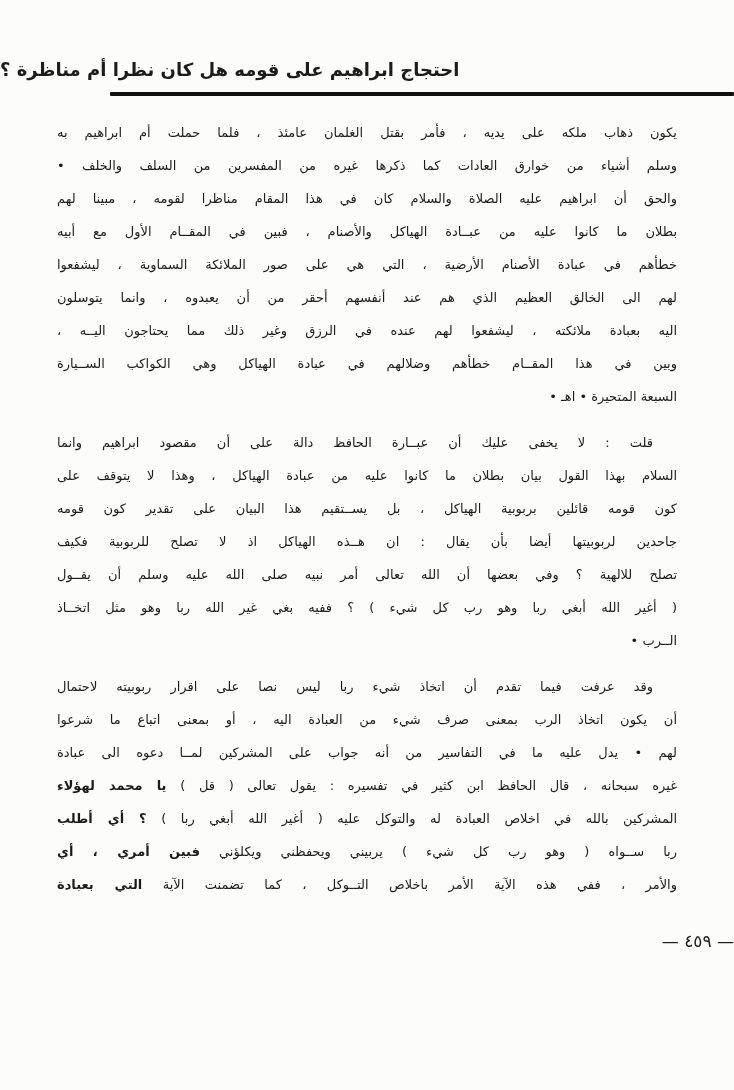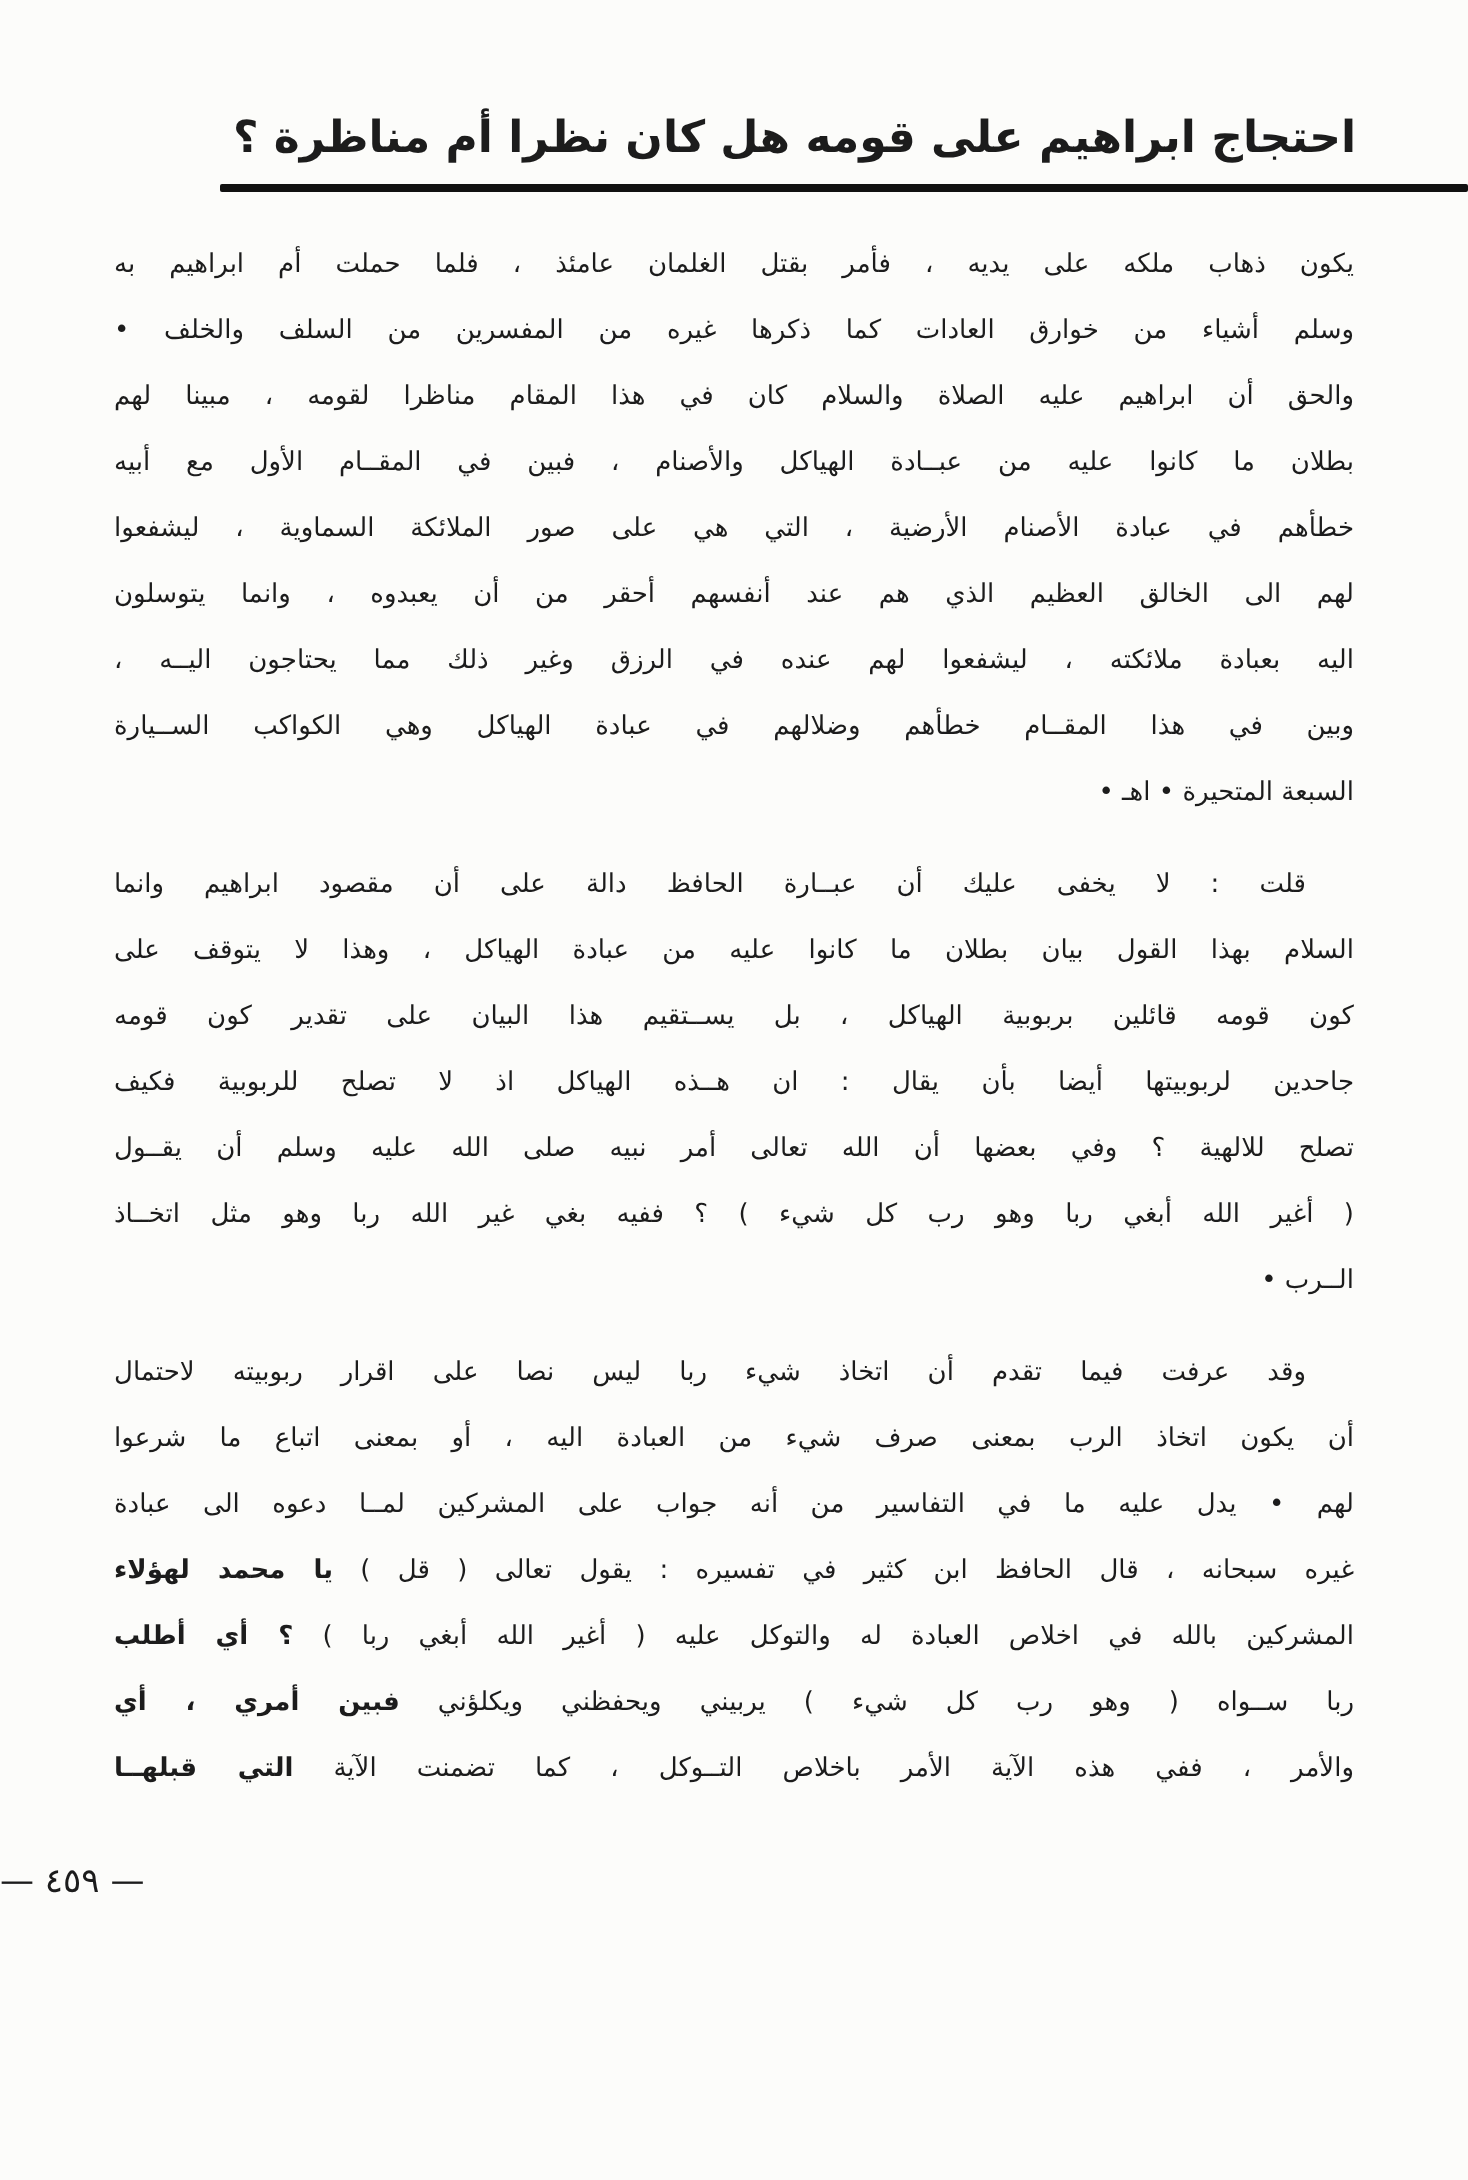--- a/index.html
+++ b/index.html
@@ -18,22 +18,22 @@
   .page{
     width:734px;height:1090px;
     direction:rtl;
     position:relative;
     box-sizing:border-box;
   }
   .header-title{
     margin-top:56px;
     padding-left:0;
     padding-right:56px; 
-    text-align:right;
-    font-size:22px;
+    text-align:left;
+    font-size:18px;
     font-weight:700;
     letter-spacing:0;
     line-height:28px;
   }
   .header-rule{
     margin-top:8px;
     margin-left:110px; 
     margin-right:0;
     height:4px;
     background:var(--rule);
@@ -55,21 +55,21 @@
   }
   .line.short{
     text-align-last:right;
   }
   .line.indent{
     padding-right:24px;
   }
   .bold{font-weight:700;}
   .page-footer{
     margin-top:30px;
-    text-align:left;
+    text-align:right;
     font-size:17px;
     letter-spacing:2px;
   }
 </style>
 </head>
 <body>
 
 <div class="page">
 
   <div class="header-title">احتجاج ابراهيم على قومه هل كان نظرا أم مناظرة ؟</div>
@@ -97,19 +97,19 @@
         <div class="line"><span>( أغير الله أبغي ربا وهو رب كل شيء ) ؟ ففيه بغي غير الله ربا وهو مثل اتخــاذ</span></div>
         <div class="line short"><span>الــرب •</span></div>
       </div>
       <div class="paragraph">
         <div class="line indent"><span>وقد عرفت فيما تقدم أن اتخاذ شيء ربا ليس نصا على اقرار ربوبيته لاحتمال</span></div>
         <div class="line"><span>أن يكون اتخاذ الرب بمعنى صرف شيء من العبادة اليه ، أو بمعنى اتباع ما شرعوا</span></div>
         <div class="line"><span>لهم • يدل عليه ما في التفاسير من أنه جواب على المشركين لمــا دعوه الى عبادة</span></div>
         <div class="line"><span>غيره سبحانه ، قال الحافظ ابن كثير في تفسيره : يقول تعالى ( قل ) </span><span class="bold">يا محمد لهؤلاء</span></div>
         <div class="line"><span>المشركين بالله في اخلاص العبادة له والتوكل عليه ( أغير الله أبغي ربا ) </span><span class="bold">؟ أي أطلب</span></div>
         <div class="line"><span>ربا ســواه ( وهو رب كل شيء ) يربيني ويحفظني ويكلؤني </span><span class="bold">فبين أمري ، أي</span></div>
-        <div class="line"><span>والأمر ، ففي هذه الآية الأمر باخلاص التــوكل ، كما تضمنت الآية </span><span class="bold">التي قبلهــا</span></div>
+        <div class="line"><span>والأمر ، ففي هذه الآية الأمر باخلاص التــوكل ، كما تضمنت الآية </span><span class="bold">التي بعبادة</span></div>
       </div>
     </div>
 
   <div class="page-footer">— ٤٥٩ —</div>
 
 </div>
 
 </body></html>

